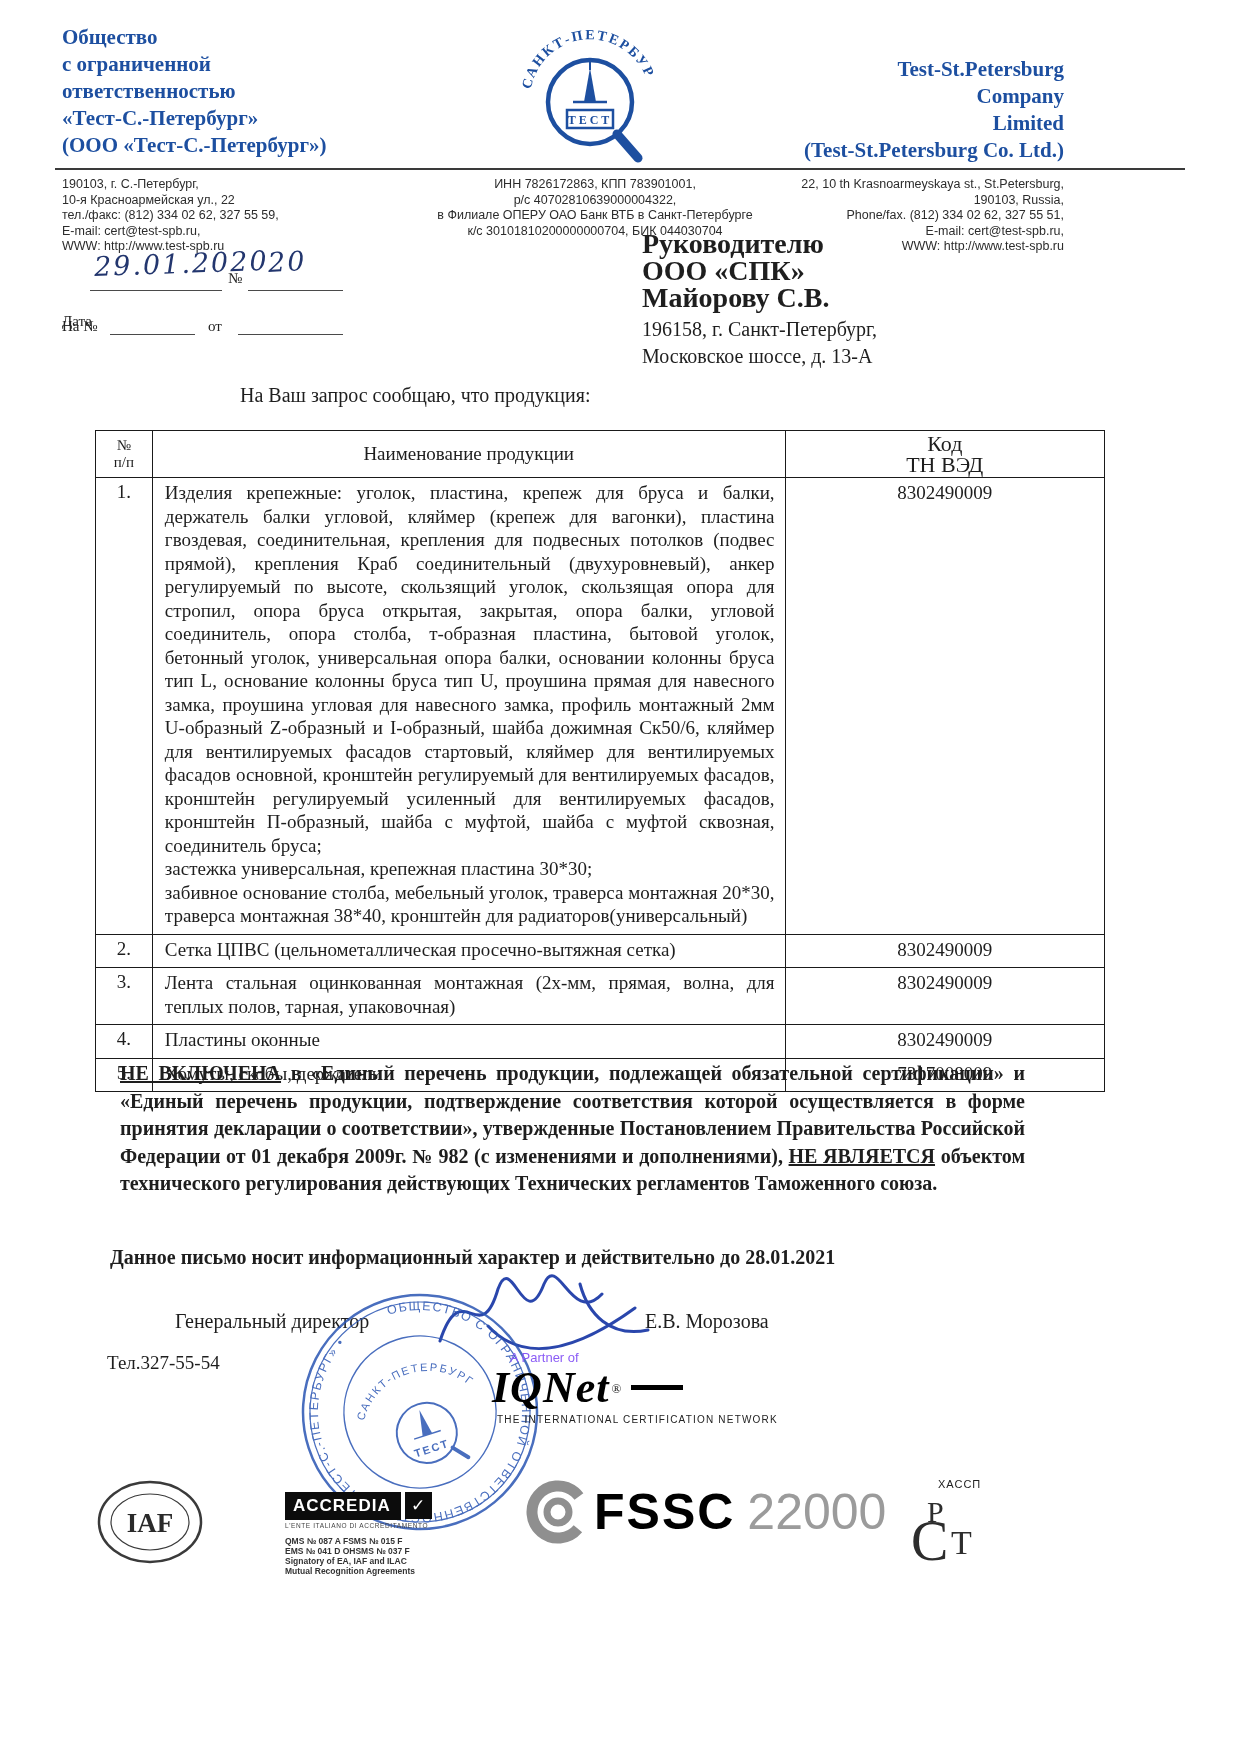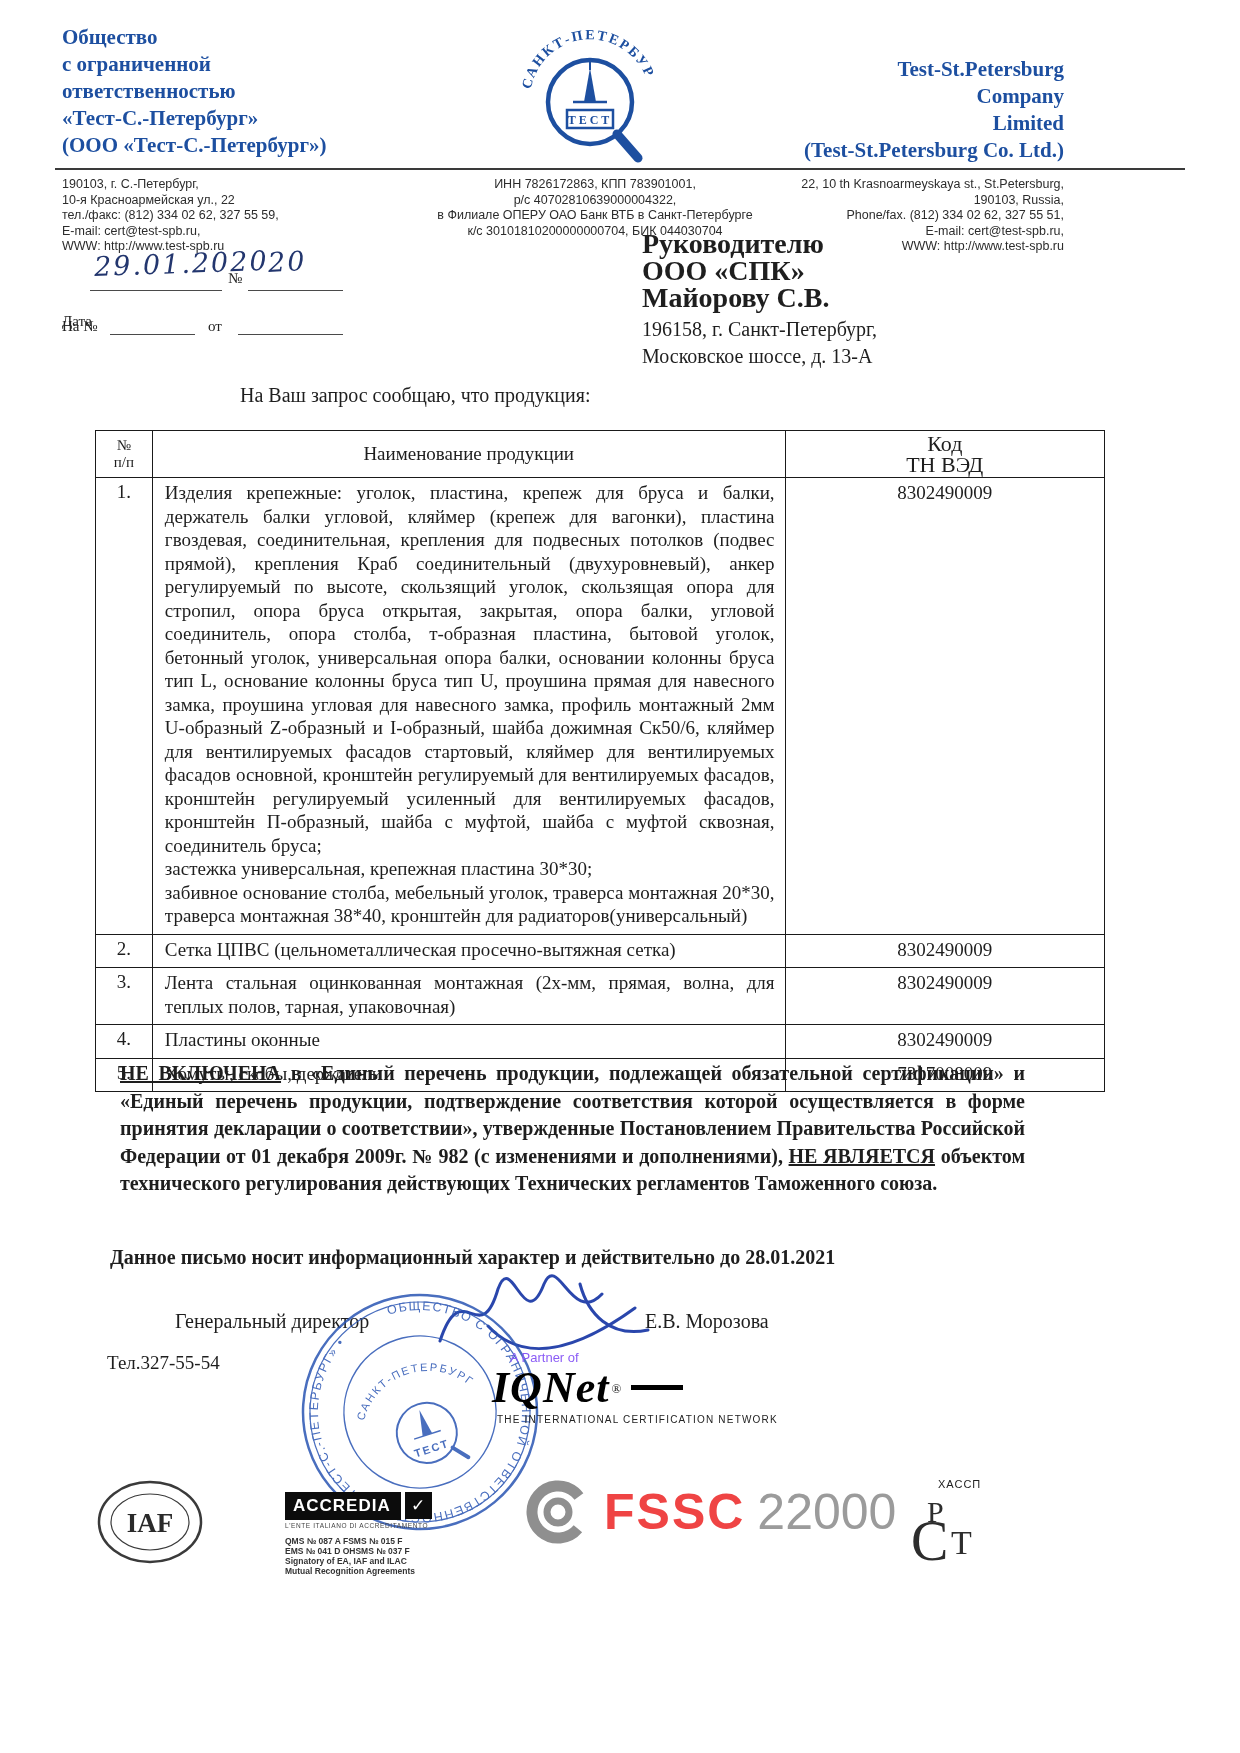--- a/index.html
+++ b/index.html
@@ -63,21 +63,21 @@
 
   .iaf { left:95px; top:1478px; }
   .accredia { left:285px; top:1492px; }
   .accredia-bar { display:flex; align-items:stretch; }
   .accredia-black { background:#0c0c0c; color:#fff; font-family:"Liberation Sans", sans-serif; font-weight:bold; font-size:17px; letter-spacing:1px; padding:4px 10px 4px 8px; }
   .accredia-check { width:27px; height:27px; background:#0c0c0c; color:#fff; margin-left:4px; display:flex; align-items:center; justify-content:center; font-size:17px; }
   .accredia-sub { font-family:"Liberation Sans", sans-serif; font-size:6.5px; letter-spacing:.6px; color:#444; margin-top:2px; }
   .accredia-certs { left:285px; top:1536px; font-family:"Liberation Sans", sans-serif; font-size:8.5px; font-weight:bold; line-height:10px; color:#333; }
 
   .fssc { left:522px; top:1476px; display:flex; align-items:center; }
-  .fssc-name { font-family:"Liberation Sans", sans-serif; font-weight:bold; font-size:50px; color:#ef4444; letter-spacing:2px; margin-left:10px; }
+  .fssc-name { font-family:"Liberation Sans", sans-serif; font-weight:bold; font-size:50px; color:#000000; letter-spacing:2px; margin-left:0; }
   .fssc-num { font-family:"Liberation Sans", sans-serif; font-size:50px; color:#9b9b9b; margin-left:12px; }
 
   .haccp { left:938px; top:1478px; font-family:"Liberation Sans", sans-serif; font-size:11px; letter-spacing:1px; color:#222; }
   .rst { left:905px; top:1488px; }
 </style>
 </head>
 <body>
 
 <div class="page">
 

